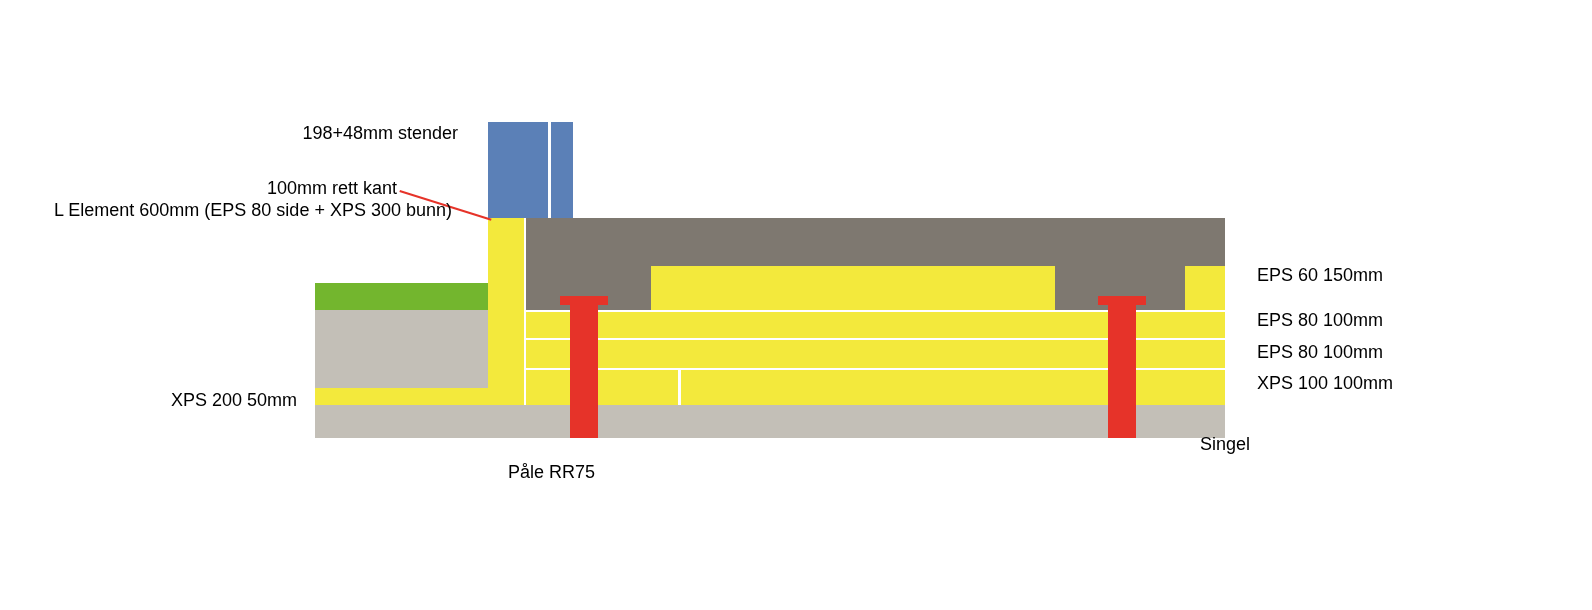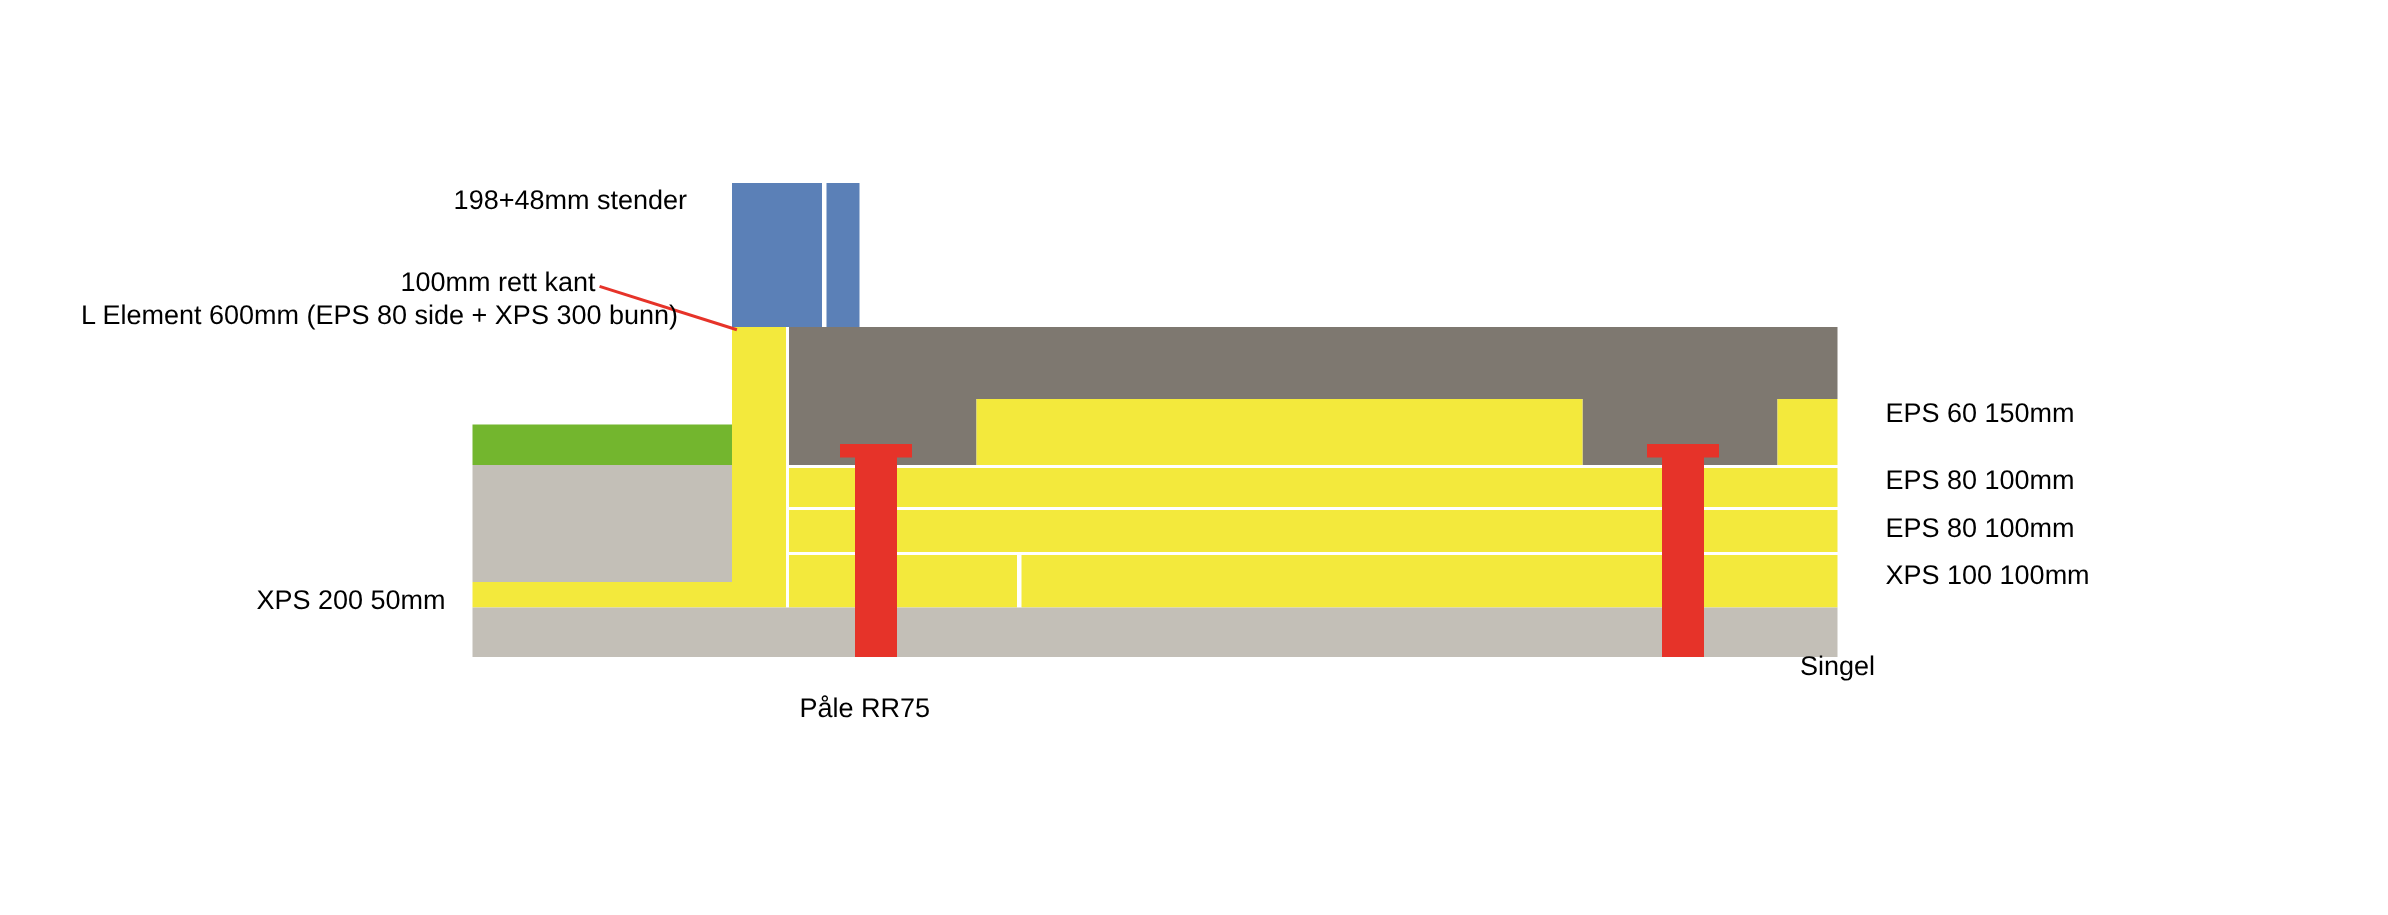--- a/index.html
+++ b/index.html
@@ -69,21 +69,21 @@
   .lbl-stender    { top:123px; right:1134px; }
   .lbl-rettkant   { top:178px; right:1195px;text-align:right; }
   .lbl-lelement   { top:200px; right:1140px; }
   .lbl-xps50      { top:390px; right:1295px;text-align:right; }
   .lbl-betongsale { top:217px; left:1257px; }
   .lbl-eps150     { top:265px; left:1257px; }
   .lbl-eps100a    { top:310px; left:1257px; }
   .lbl-eps100b    { top:342px; left:1257px; }
   .lbl-xps100     { top:373px; left:1257px; }
   .lbl-singel     { top:404px; left:1200px;margin-top:30px; }
-  .lbl-pale       { top:462px; left:533px; }
+  .lbl-pale       { top:462px; left:508px; }
 </style>
 </head>
 <body>
 
 <div id="canvas">
 
   <div class="shape stud-left" style="background-color: rgb(91, 128, 183);"></div>
   <div class="shape stud-right" style="background-color: rgb(91, 128, 183);"></div>
 
   <div class="shape l-vertical" style="background-color: rgb(243, 233, 60);"></div>

